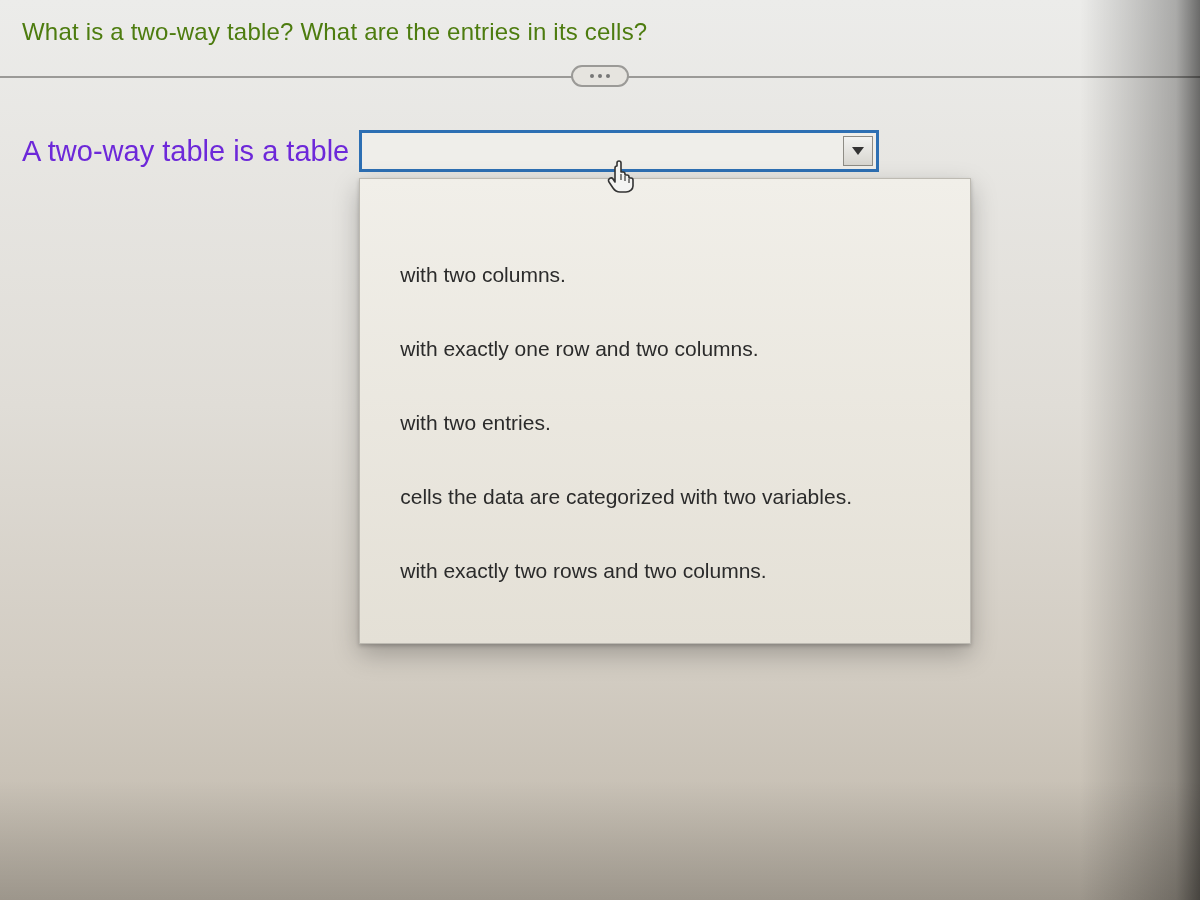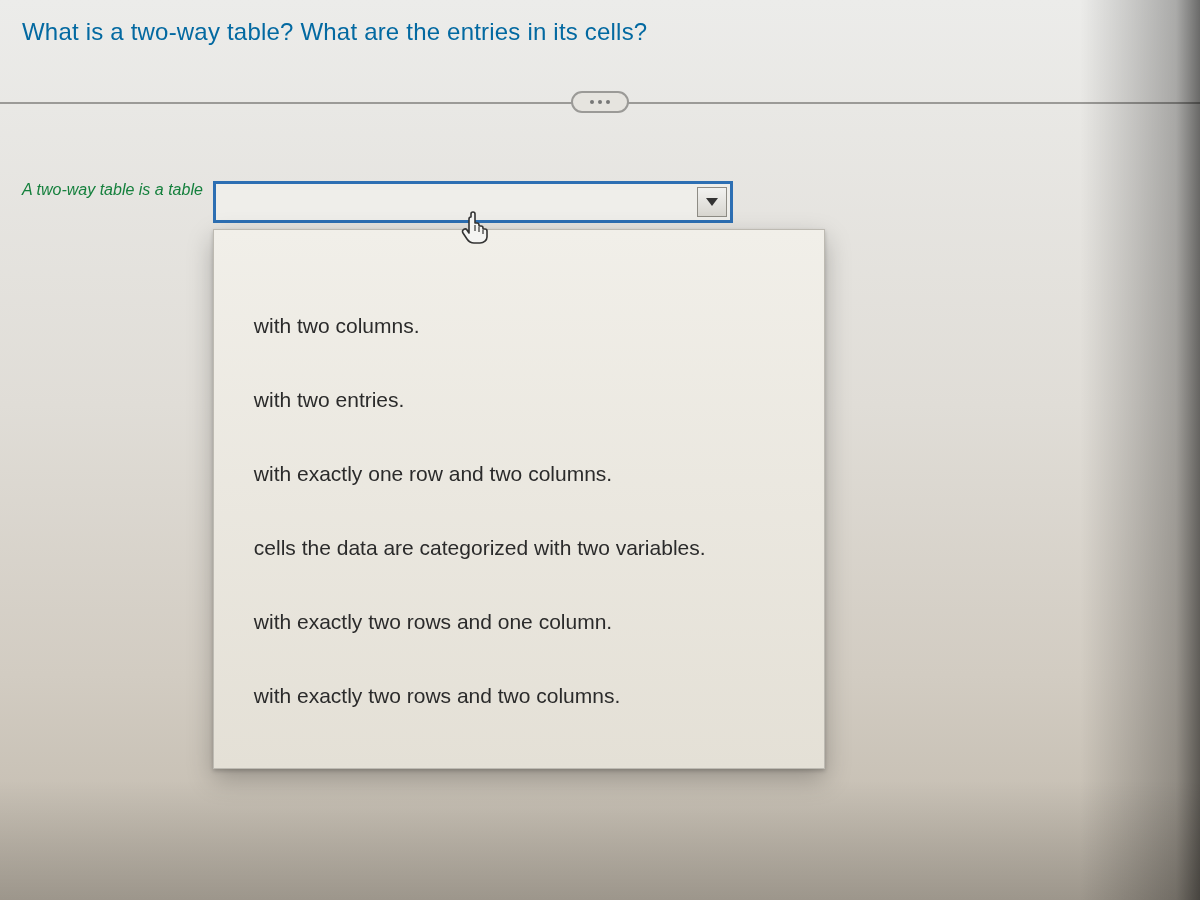--- a/index.html
+++ b/index.html
@@ -8,24 +8,24 @@
     font-family: Arial, Helvetica, sans-serif;
     background: linear-gradient(180deg, #ececea 0%, #e0ddd7 45%, #d2ccc2 75%, #bfb7aa 100%);
     color: #2f2f2f;
     position: relative;
   }
   .page {
     padding: 18px 22px 0 22px;
   }
   .question {
     font-size: 24px;
-    color: #0369a1;
+    color: #4d7c0f;
     font-weight: 400;
     letter-spacing: 0.2px;
-    margin-bottom: 46px;
+    margin-bottom: 20px;
   }
   .divider-row {
     position: relative;
     height: 20px;
     margin-bottom: 44px;
   }
   .divider-line {
     position: absolute;
     top: 50%;
     left: -22px;
@@ -52,27 +52,25 @@
   .pill .dot {
     width: 4px; height: 4px; background: #777; border-radius: 50%;
   }
   .answer-row {
     display: flex;
     align-items: center;
     gap: 10px;
     margin-left: 0;
   }
   .prompt-text {
-    font-size: 16px;
-    color: #15803d;
-    font-style: italic;
+    font-size: 29px;
+    color: #6d28d9;
   }
   .select-wrap {
     position: relative;
-    margin-top: 25px;
   }
   .select-box {
     width: 520px;
     height: 42px;
     background: #efeeea;
     border: 3px solid #2d6fb3;
     display: flex;
     align-items: center;
     padding: 0 8px;
     cursor: pointer;
@@ -168,24 +166,23 @@
 
       <svg class="cursor-hand" viewBox="0 0 32 34">
         <path d="M12 3 C12 1.5 13 1 14 1 C15 1 16 1.5 16 3 L16 12 L18 12 C19 12 20 13 20 14 L20 15 L22 15 C23 15 24 16 24 17 L24 18 L26 18 C27 18 28 19 28 20 L28 26 C28 29 25 32 21 32 L15 32 C12 32 10 31 8 28 L4 22 C3 20.5 3.5 19 5 18.2 C6 17.7 7.3 18 8 19 L10 22 L10 8 C10 6.5 11 6 12 6 Z" fill="#f4f4f2" stroke="#333" stroke-width="1.6" stroke-linejoin="round"></path>
         <line x1="16" y1="14" x2="16" y2="20" stroke="#333" stroke-width="1.2"></line>
         <line x1="20" y1="16" x2="20" y2="21" stroke="#333" stroke-width="1.2"></line>
         <line x1="24" y1="19" x2="24" y2="23" stroke="#333" stroke-width="1.2"></line>
       </svg>
 
       <div class="dropdown-panel">
         <div class="dropdown-option">with two columns.</div>
+        <div class="dropdown-option">with exactly one row and two columns.</div>
         <div class="dropdown-option">with two entries.</div>
-        <div class="dropdown-option">with exactly one row and two columns.</div>
         <div class="dropdown-option">cells the data are categorized with two variables.</div>
-        <div class="dropdown-option">with exactly two rows and one column.</div>
         <div class="dropdown-option">with exactly two rows and two columns.</div>
       </div>
     </div>
   </div>
 
 </div>
 
 <div class="right-edge"></div>
 <div class="bottom-shade"></div>
 

